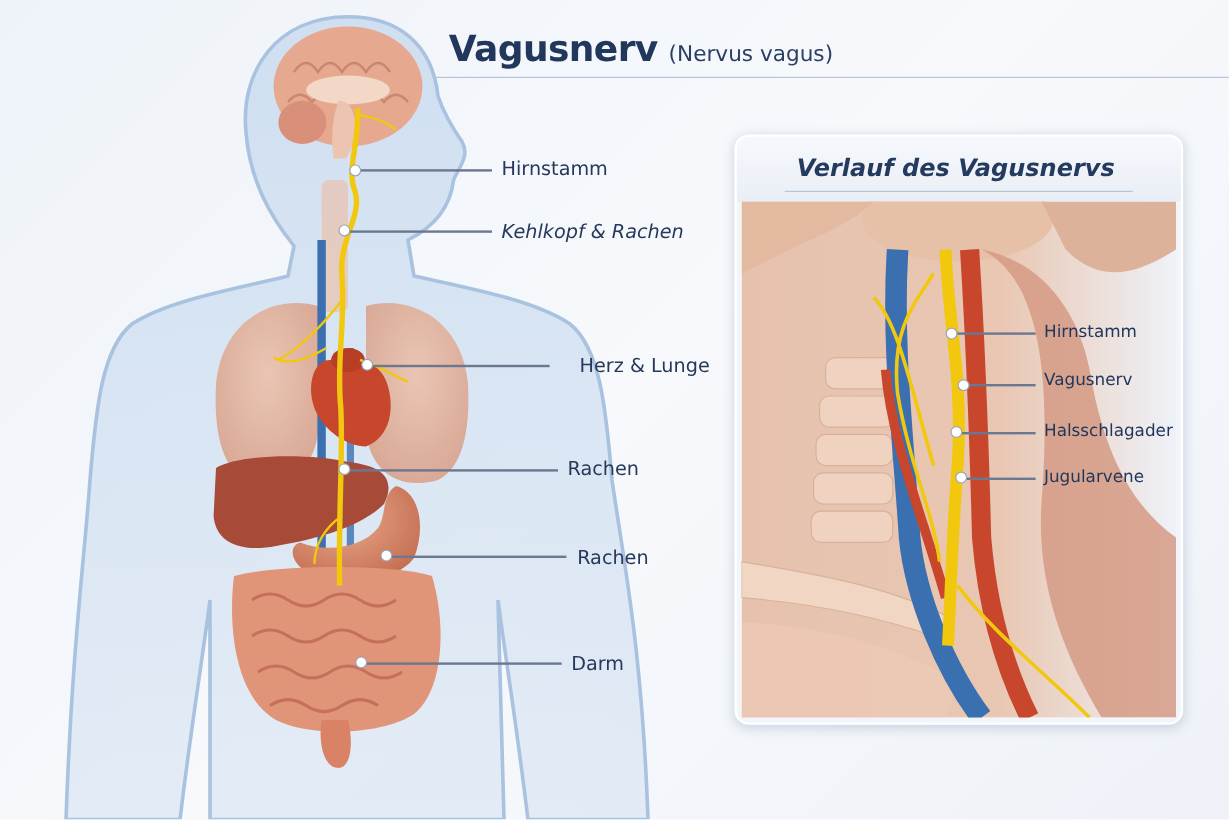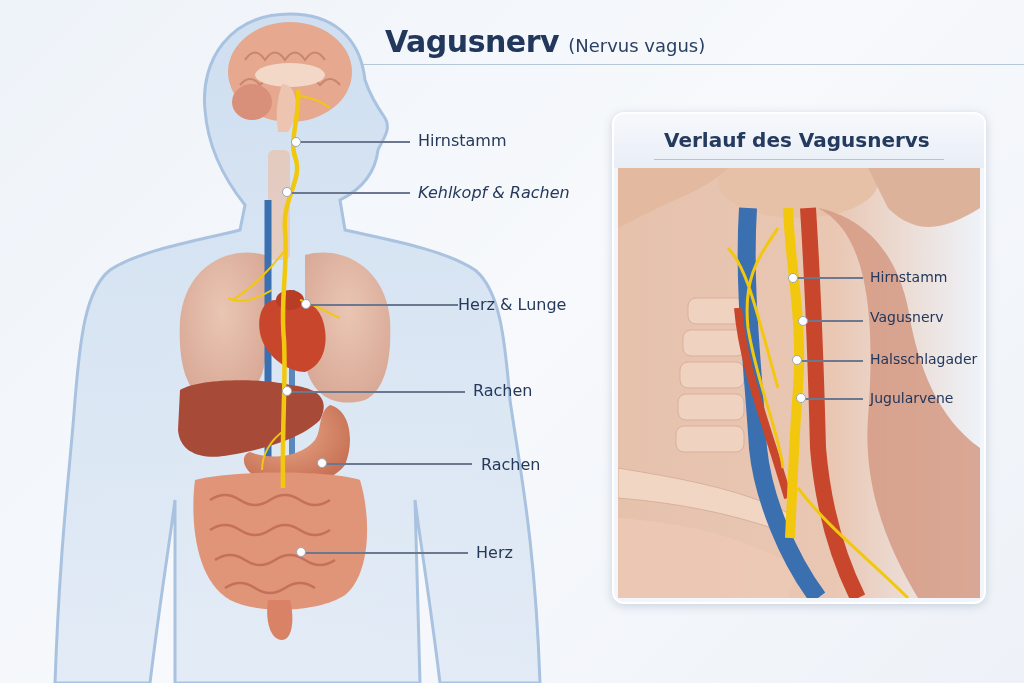--- a/index.html
+++ b/index.html
@@ -1,29 +1,29 @@
 <!DOCTYPE html>
 <html><head>
 <meta charset="utf-8">
 <style>
   html,body{margin:0;padding:0;}
   body{width:1024px;height:683px;overflow:hidden;position:relative;
     background:linear-gradient(135deg,#eef3f9 0%,#f7f9fc 50%,#eef2f8 100%);
     font-family:"DejaVu Sans","Liberation Sans",sans-serif;color:#243a5e;}
   .abs{position:absolute;}
-  #title{left:385px;top:24px;white-space:nowrap;}
+  #title{left:374px;top:24px;white-space:nowrap;}
   #title .main{font-size:30px;font-weight:bold;color:#22375c;letter-spacing:-0.5px;}
   #title .sub{font-size:18px;color:#2a3f63;margin-left:4px;}
   #title-rule{left:360px;top:64px;width:664px;height:1px;background:#b8c6da;}
   .label{font-size:16px;color:#26395b;white-space:nowrap;}
   .leader{height:2px;background:#6b7890;}
   .dot{width:10px;height:10px;border-radius:50%;background:#fff;border:1px solid #9aa6b8;box-sizing:border-box;}
   #panel{left:612px;top:112px;width:370px;height:488px;border-radius:12px;background:#f2f5fa;
     box-shadow:0 2px 10px rgba(80,100,140,0.25);border:2px solid #fff;overflow:hidden;}
-  #panel-head{position:absolute;left:0;top:0;width:100%;height:54px;background:linear-gradient(#f6f8fc,#e9eef6);}
+  #panel-head{position:absolute;left:0;top:0;width:100%;height:54px;background:linear-gradient(#f6f8fc,#e9eef6);font-style:italic;}
   #panel-title{position:absolute;left:50px;top:14px;font-size:20px;font-weight:bold;color:#243a5e;white-space:nowrap;}
   #panel-rule{position:absolute;left:40px;top:45px;width:290px;height:1px;background:#b6c4d8;}
   #panel-art{position:absolute;left:4px;top:54px;width:362px;height:430px;}
   .plabel{font-size:14px;color:#22375c;white-space:nowrap;}
 </style>
 </head>
 <body>
 
 <div id="title" class="abs">
   <span class="main">Vagusnerv</span>
@@ -82,33 +82,33 @@
 <div class="abs leader" style="left:296px;top:141px;width:114px;"></div>
 <div class="abs dot" style="left:291px;top:137px;"></div>
 <div class="abs label" style="left:418px;top:131px;">Hirnstamm</div>
 
 <div class="abs leader" style="left:287px;top:192px;width:123px;"></div>
 <div class="abs dot" style="left:282px;top:187px;"></div>
 <div class="abs label" style="left:418px;top:183px;font-style:italic;">Kehlkopf &amp; Rachen</div>
 
 <div class="abs leader" style="left:306px;top:304px;width:152px;"></div>
 <div class="abs dot" style="left:301px;top:299px;"></div>
-<div class="abs label" style="left:458px;top:295px;">Herz &amp; Lunge</div>
+<div class="abs label" style="left:483px;top:295px;">Herz &amp; Lunge</div>
 
 <div class="abs leader" style="left:287px;top:391px;width:178px;"></div>
 <div class="abs dot" style="left:282px;top:386px;"></div>
 <div class="abs label" style="left:473px;top:381px;">Rachen</div>
 
 <div class="abs leader" style="left:322px;top:463px;width:150px;"></div>
 <div class="abs dot" style="left:317px;top:458px;"></div>
 <div class="abs label" style="left:481px;top:455px;">Rachen</div>
 
 <div class="abs leader" style="left:301px;top:552px;width:167px;"></div>
 <div class="abs dot" style="left:296px;top:547px;"></div>
-<div class="abs label" style="left:476px;top:543px;">Herz</div>
+<div class="abs label" style="left:476px;top:543px;">Darm</div>
 
 <div id="panel" class="abs">
   <div id="panel-head">
     <div id="panel-title">Verlauf des Vagusnervs</div>
     <div id="panel-rule"></div>
   </div>
   <svg id="panel-art" width="362" height="430">
     <defs>
       <linearGradient id="nbg" x1="0" y1="0" x2="1" y2="0">
         <stop offset="0" stop-color="#e6c2ad"></stop>

